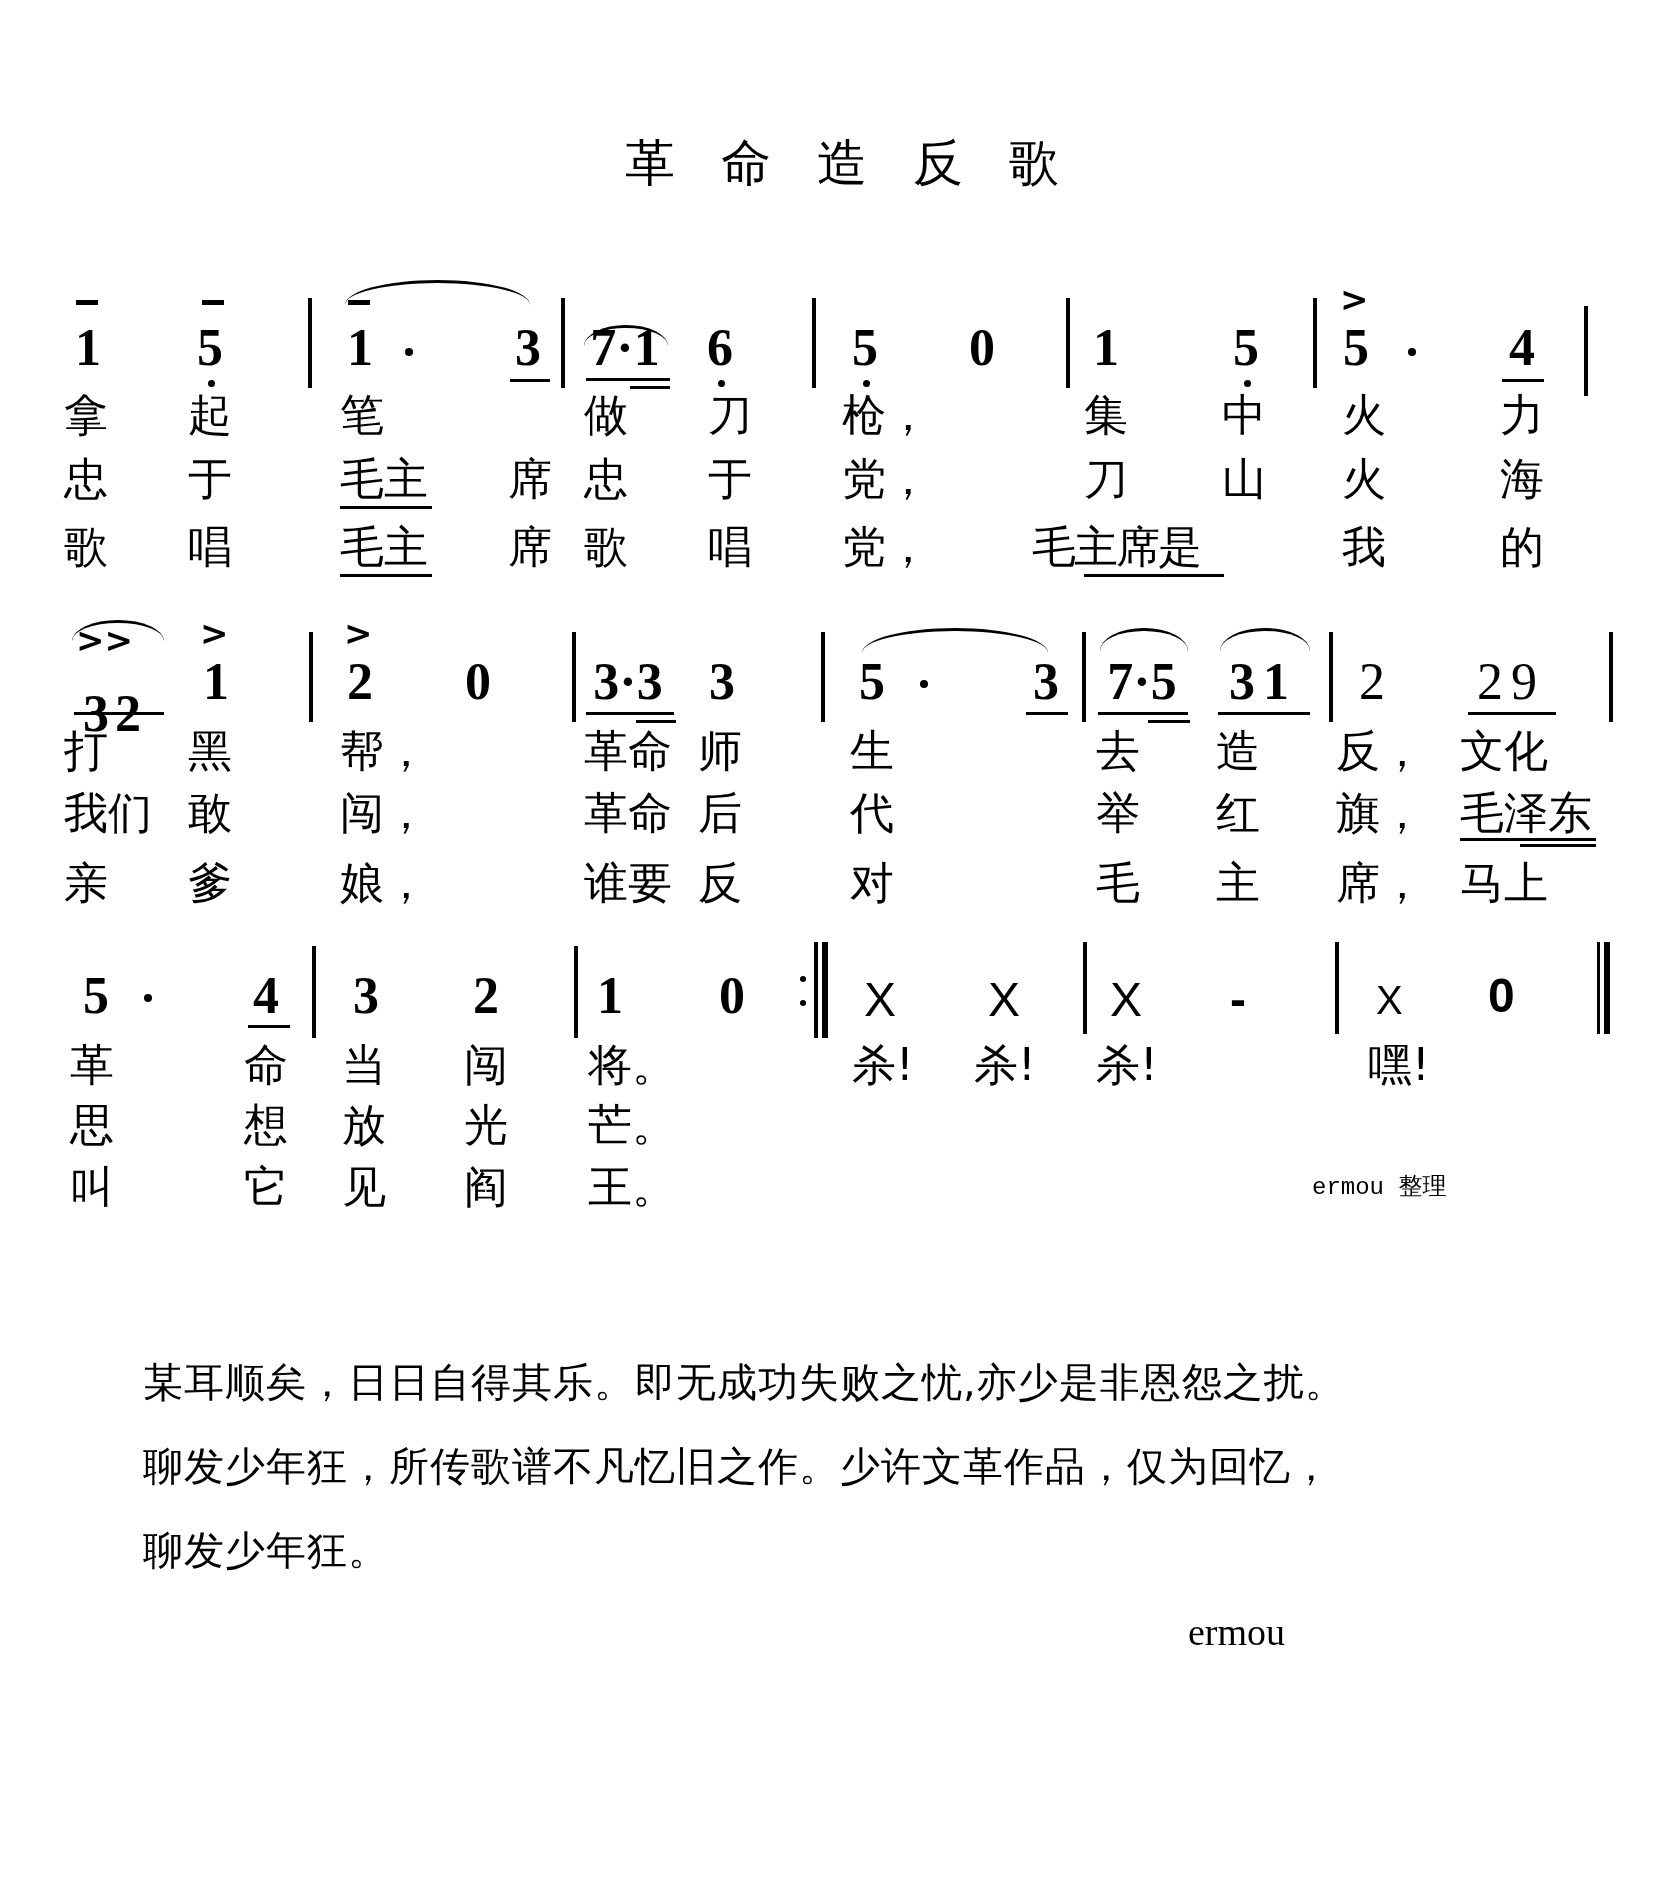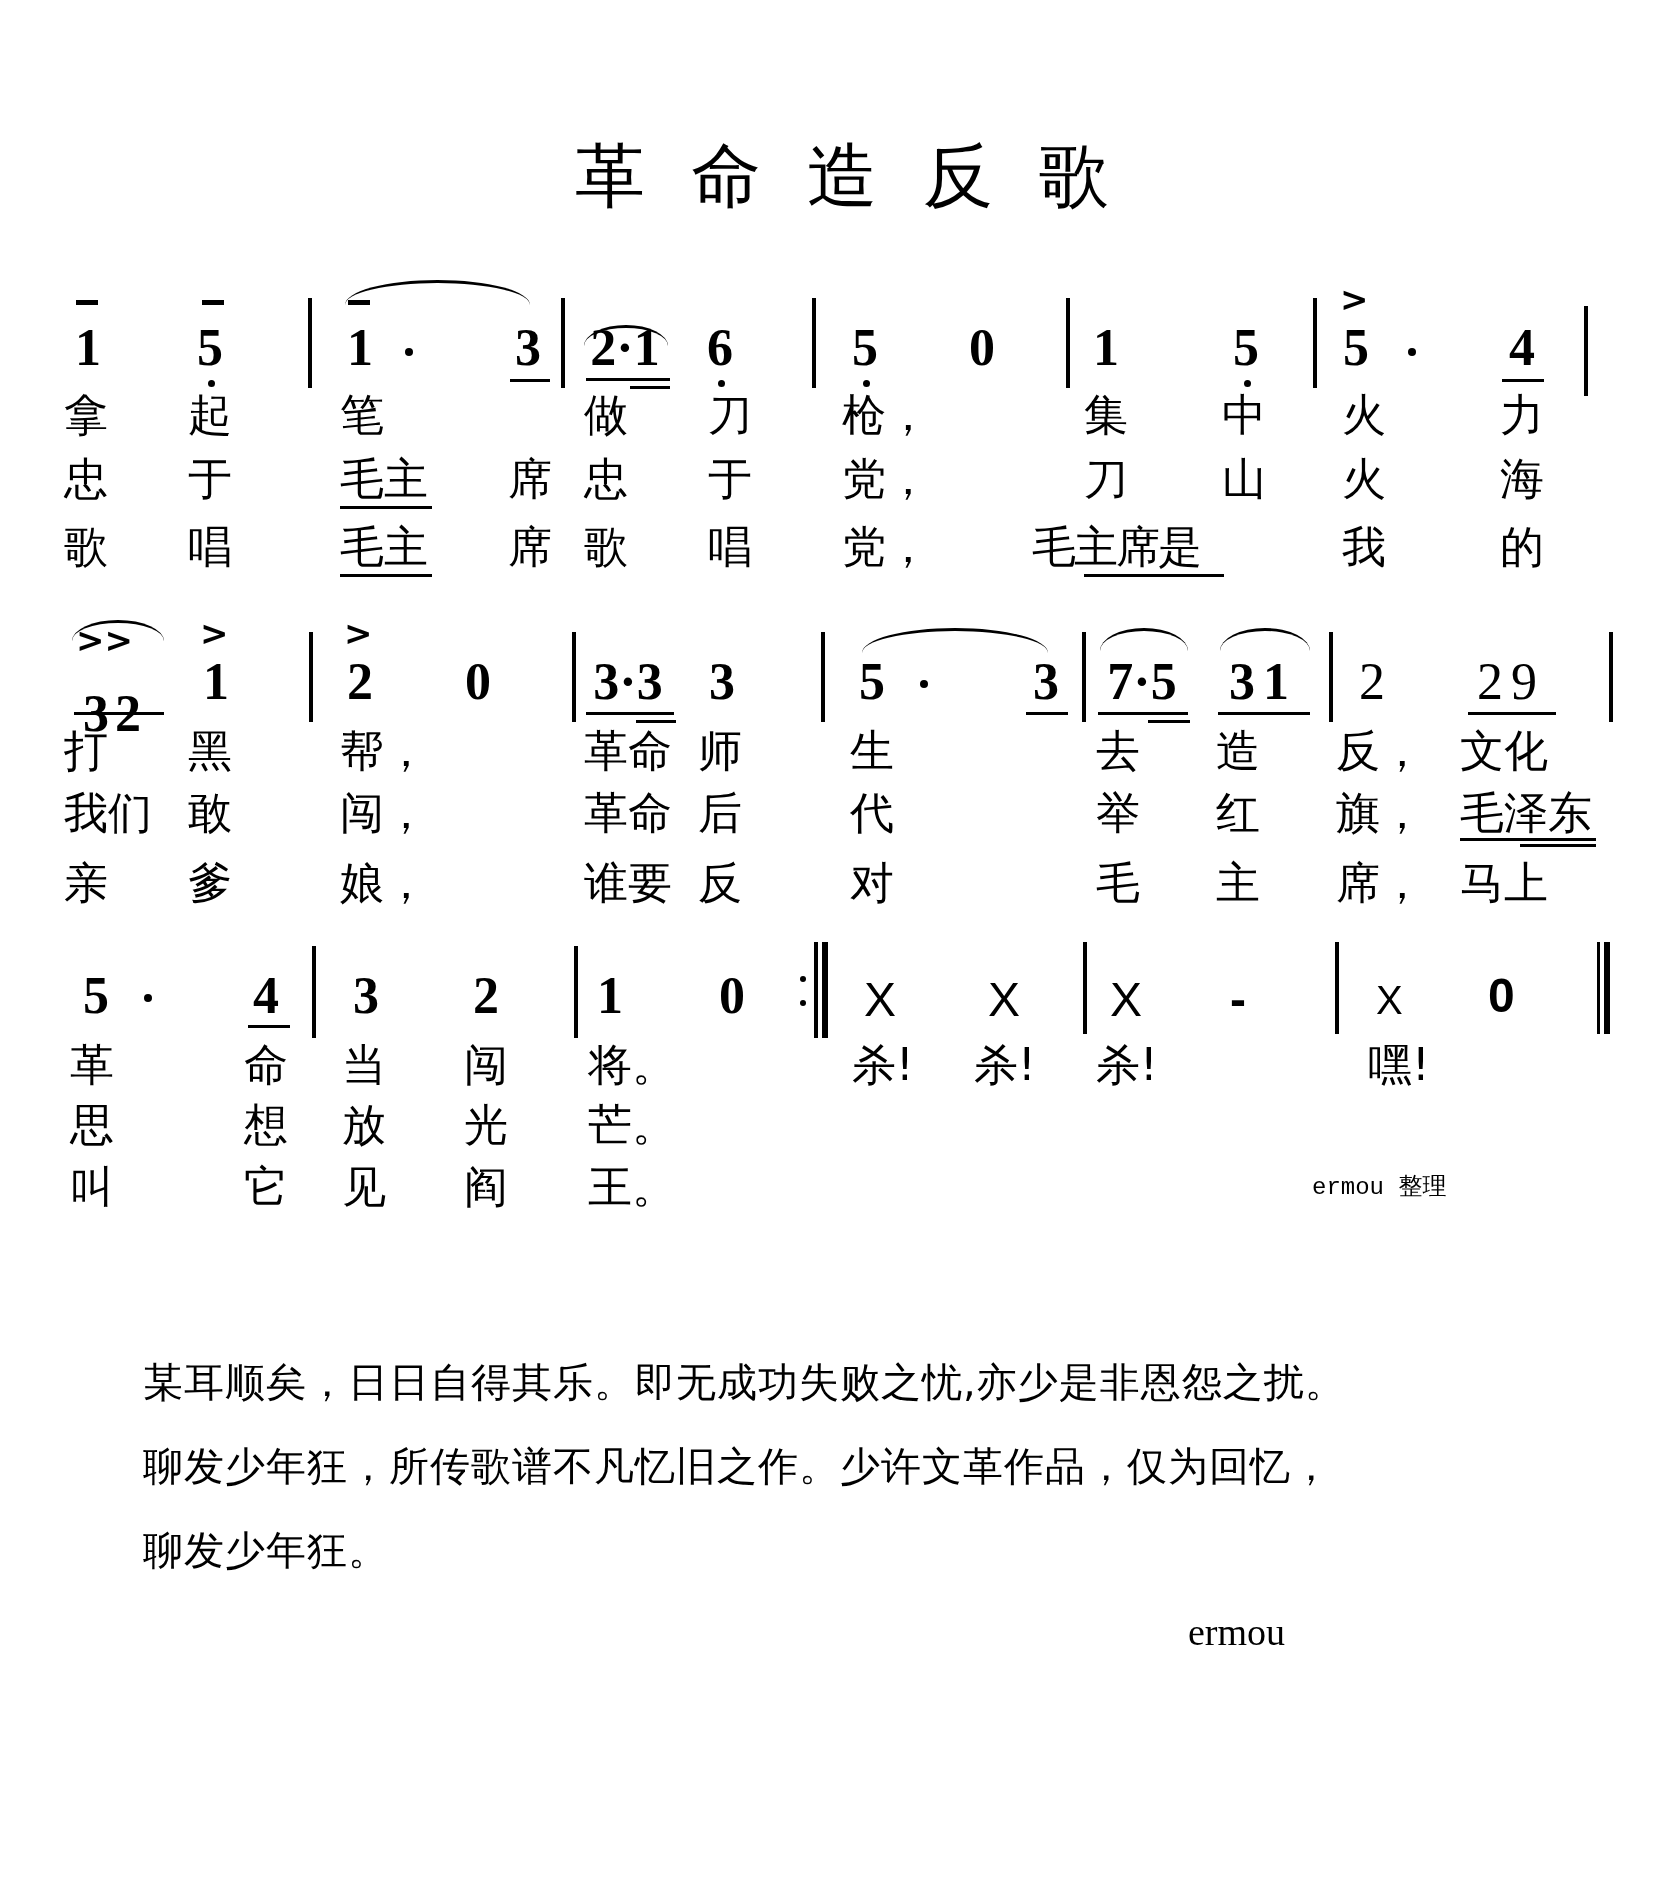--- a/index.html
+++ b/index.html
@@ -1,18 +1,18 @@
 <!DOCTYPE html>
 <html><head>
 <meta charset="utf-8">
 <style>
   html, body { margin:0; padding:0; background:#ffffff; }
   body { width:1672px; height:1893px; position:relative; overflow:hidden; color:#000; }
   .abs { position:absolute; }
-  .title { top:130px; left:0; width:1672px; text-align:center; font-family:"DejaVu Serif", serif; font-size:70px; letter-spacing:46px; padding-left:58px; box-sizing:border-box; }
+  .title { top:130px; left:0; width:1672px; text-align:center; font-family:"DejaVu Serif", serif; font-size:50px; letter-spacing:46px; padding-left:58px; box-sizing:border-box; }
   .note { position:absolute; font-family:"Liberation Serif", serif; font-weight:bold; font-size:52px; line-height:52px; width:40px; text-align:center; }
   .note .dotb { position:absolute; left:18px; top:58px; width:7px; height:7px; background:#000; border-radius:50%; }
   .note .dott { position:absolute; left:8px; top:-22px; width:22px; height:5px; background:#000; }
   .note .acc { position:absolute; left:4px; top:-38px; font-size:34px; font-weight:bold; font-family:"DejaVu Sans", sans-serif; line-height:30px; }
   .aug { position:absolute; width:8px; height:8px; background:#000; border-radius:50%; }
   .uline { position:absolute; height:3px; background:#000; }
   .bar { position:absolute; width:4px; background:#000; }
   .slur { position:absolute; border-top:3px solid #000; border-radius:50% 50% 0 0 / 100% 100% 0 0; height:22px; }
   .lyric { position:absolute; font-family:"DejaVu Sans", sans-serif; font-size:44px; line-height:50px; white-space:nowrap; }
   .lyunder { position:absolute; height:3px; background:#000; }
@@ -37,21 +37,21 @@
 
   <div class="slur" style="left:345px;top:280px;width:185px;"></div>
   <div class="slur" style="left:584px;top:325px;width:84px;height:18px;"></div>
 
   <div class="note" style="left:68px;top:322px;"><span>1</span><i class="dott"></i></div>
   <div class="note" style="left:190px;top:322px;"><span>5</span><i class="dott" style="left:12px;"></i><i class="dotb"></i></div>
   <div class="note" style="left:340px;top:322px;"><span>1</span><i class="dott"></i></div>
   <div class="aug" style="left:405px;top:348px;"></div>
   <div class="note" style="left:508px;top:322px;"><span>3</span></div>
   <div class="uline" style="left:510px;top:379px;width:40px;"></div>
-  <div class="note" style="left:585px;top:322px;width:80px;"><span>2·1</span></div>
+  <div class="note" style="left:585px;top:322px;width:80px;"><span>7·1</span></div>
   <div class="uline" style="left:586px;top:378px;width:84px;"></div>
   <div class="uline" style="left:630px;top:386px;width:40px;"></div>
   <div class="note" style="left:700px;top:322px;"><span>6</span><i class="dotb"></i></div>
   <div class="note" style="left:845px;top:322px;"><span>5</span><i class="dotb"></i></div>
   <div class="note" style="left:962px;top:322px;"><span>0</span></div>
   <div class="note" style="left:1086px;top:322px;"><span>1</span></div>
   <div class="note" style="left:1226px;top:322px;"><span>5</span><i class="dotb"></i></div>
   <div class="note" style="left:1336px;top:322px;"><span>5</span><i class="acc">&gt;</i></div>
   <div class="aug" style="left:1408px;top:348px;"></div>
   <div class="note" style="left:1502px;top:322px;"><span>4</span></div>

